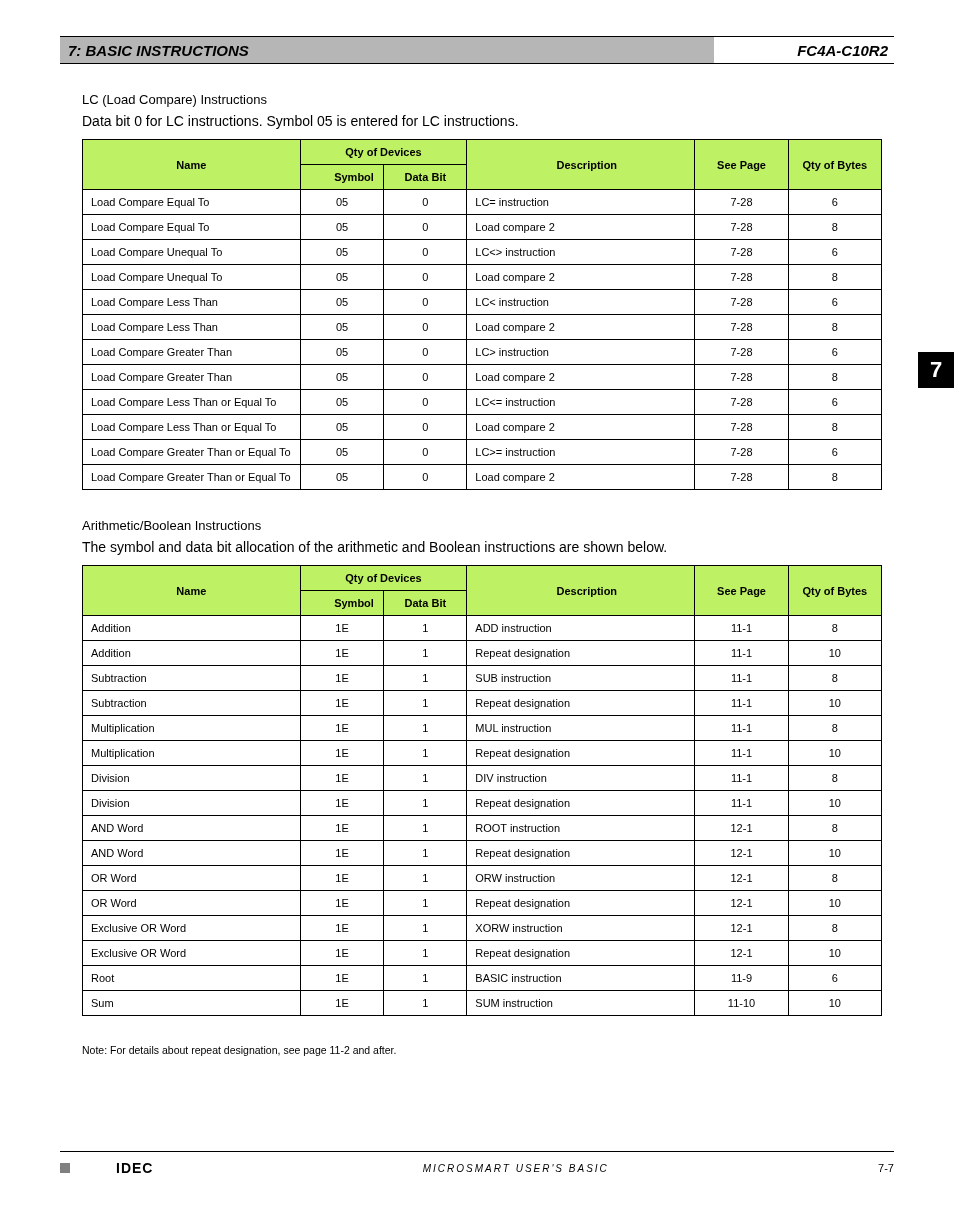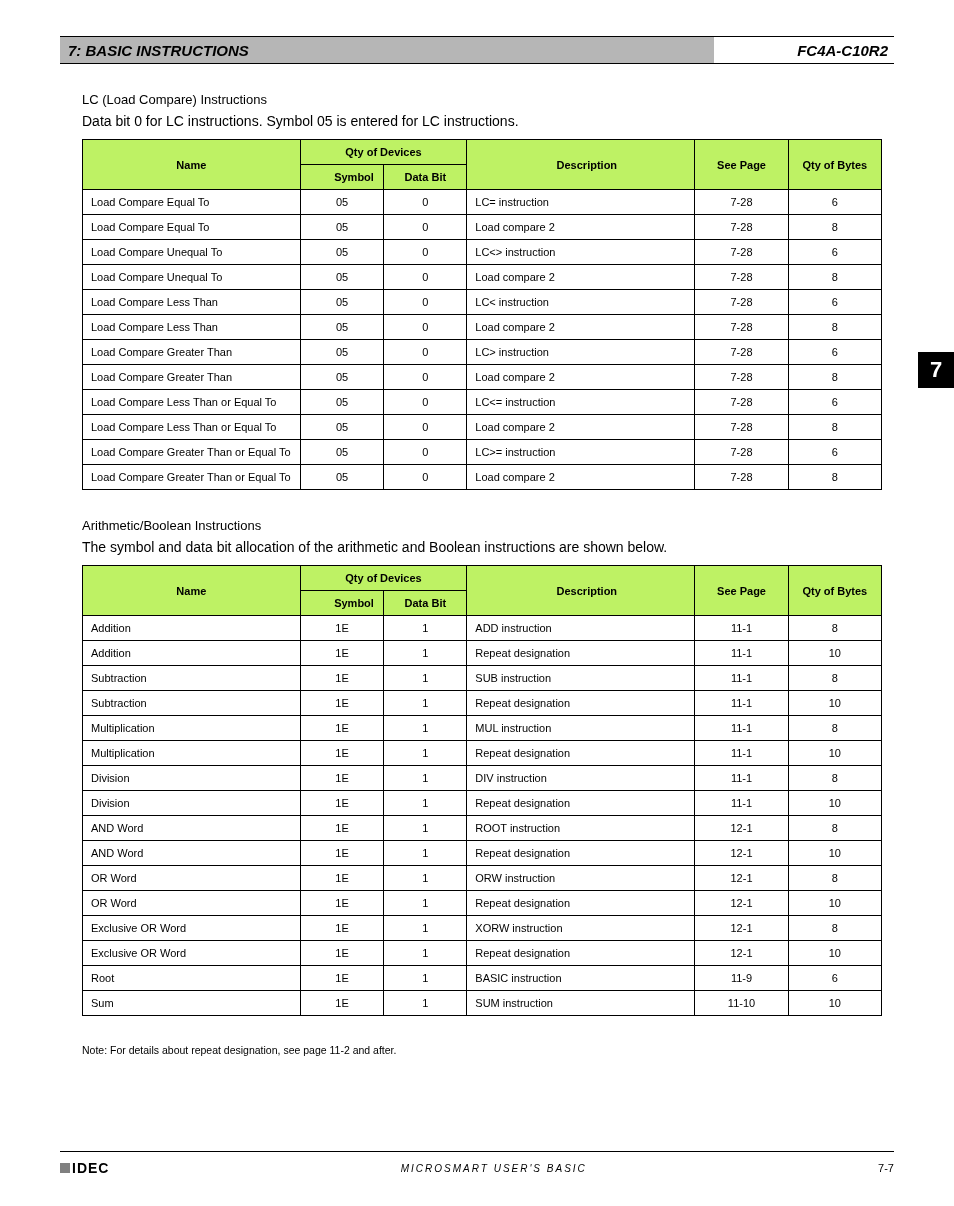--- a/index.html
+++ b/index.html
@@ -113,20 +113,21 @@
   }
   .idec-square {
     width: 10px;
     height: 10px;
     background: #808080;
   }
   .idec-text {
     font-weight: 900;
     letter-spacing: 1px;
     font-size: 14px;
+    margin-left: 44px;
   }
   .footer .mid {
     flex: 1;
     text-align: center;
     font-style: italic;
     letter-spacing: 2px;
     font-size: 10px;
   }
   .foot-note {
     font-size: 10.5px;

